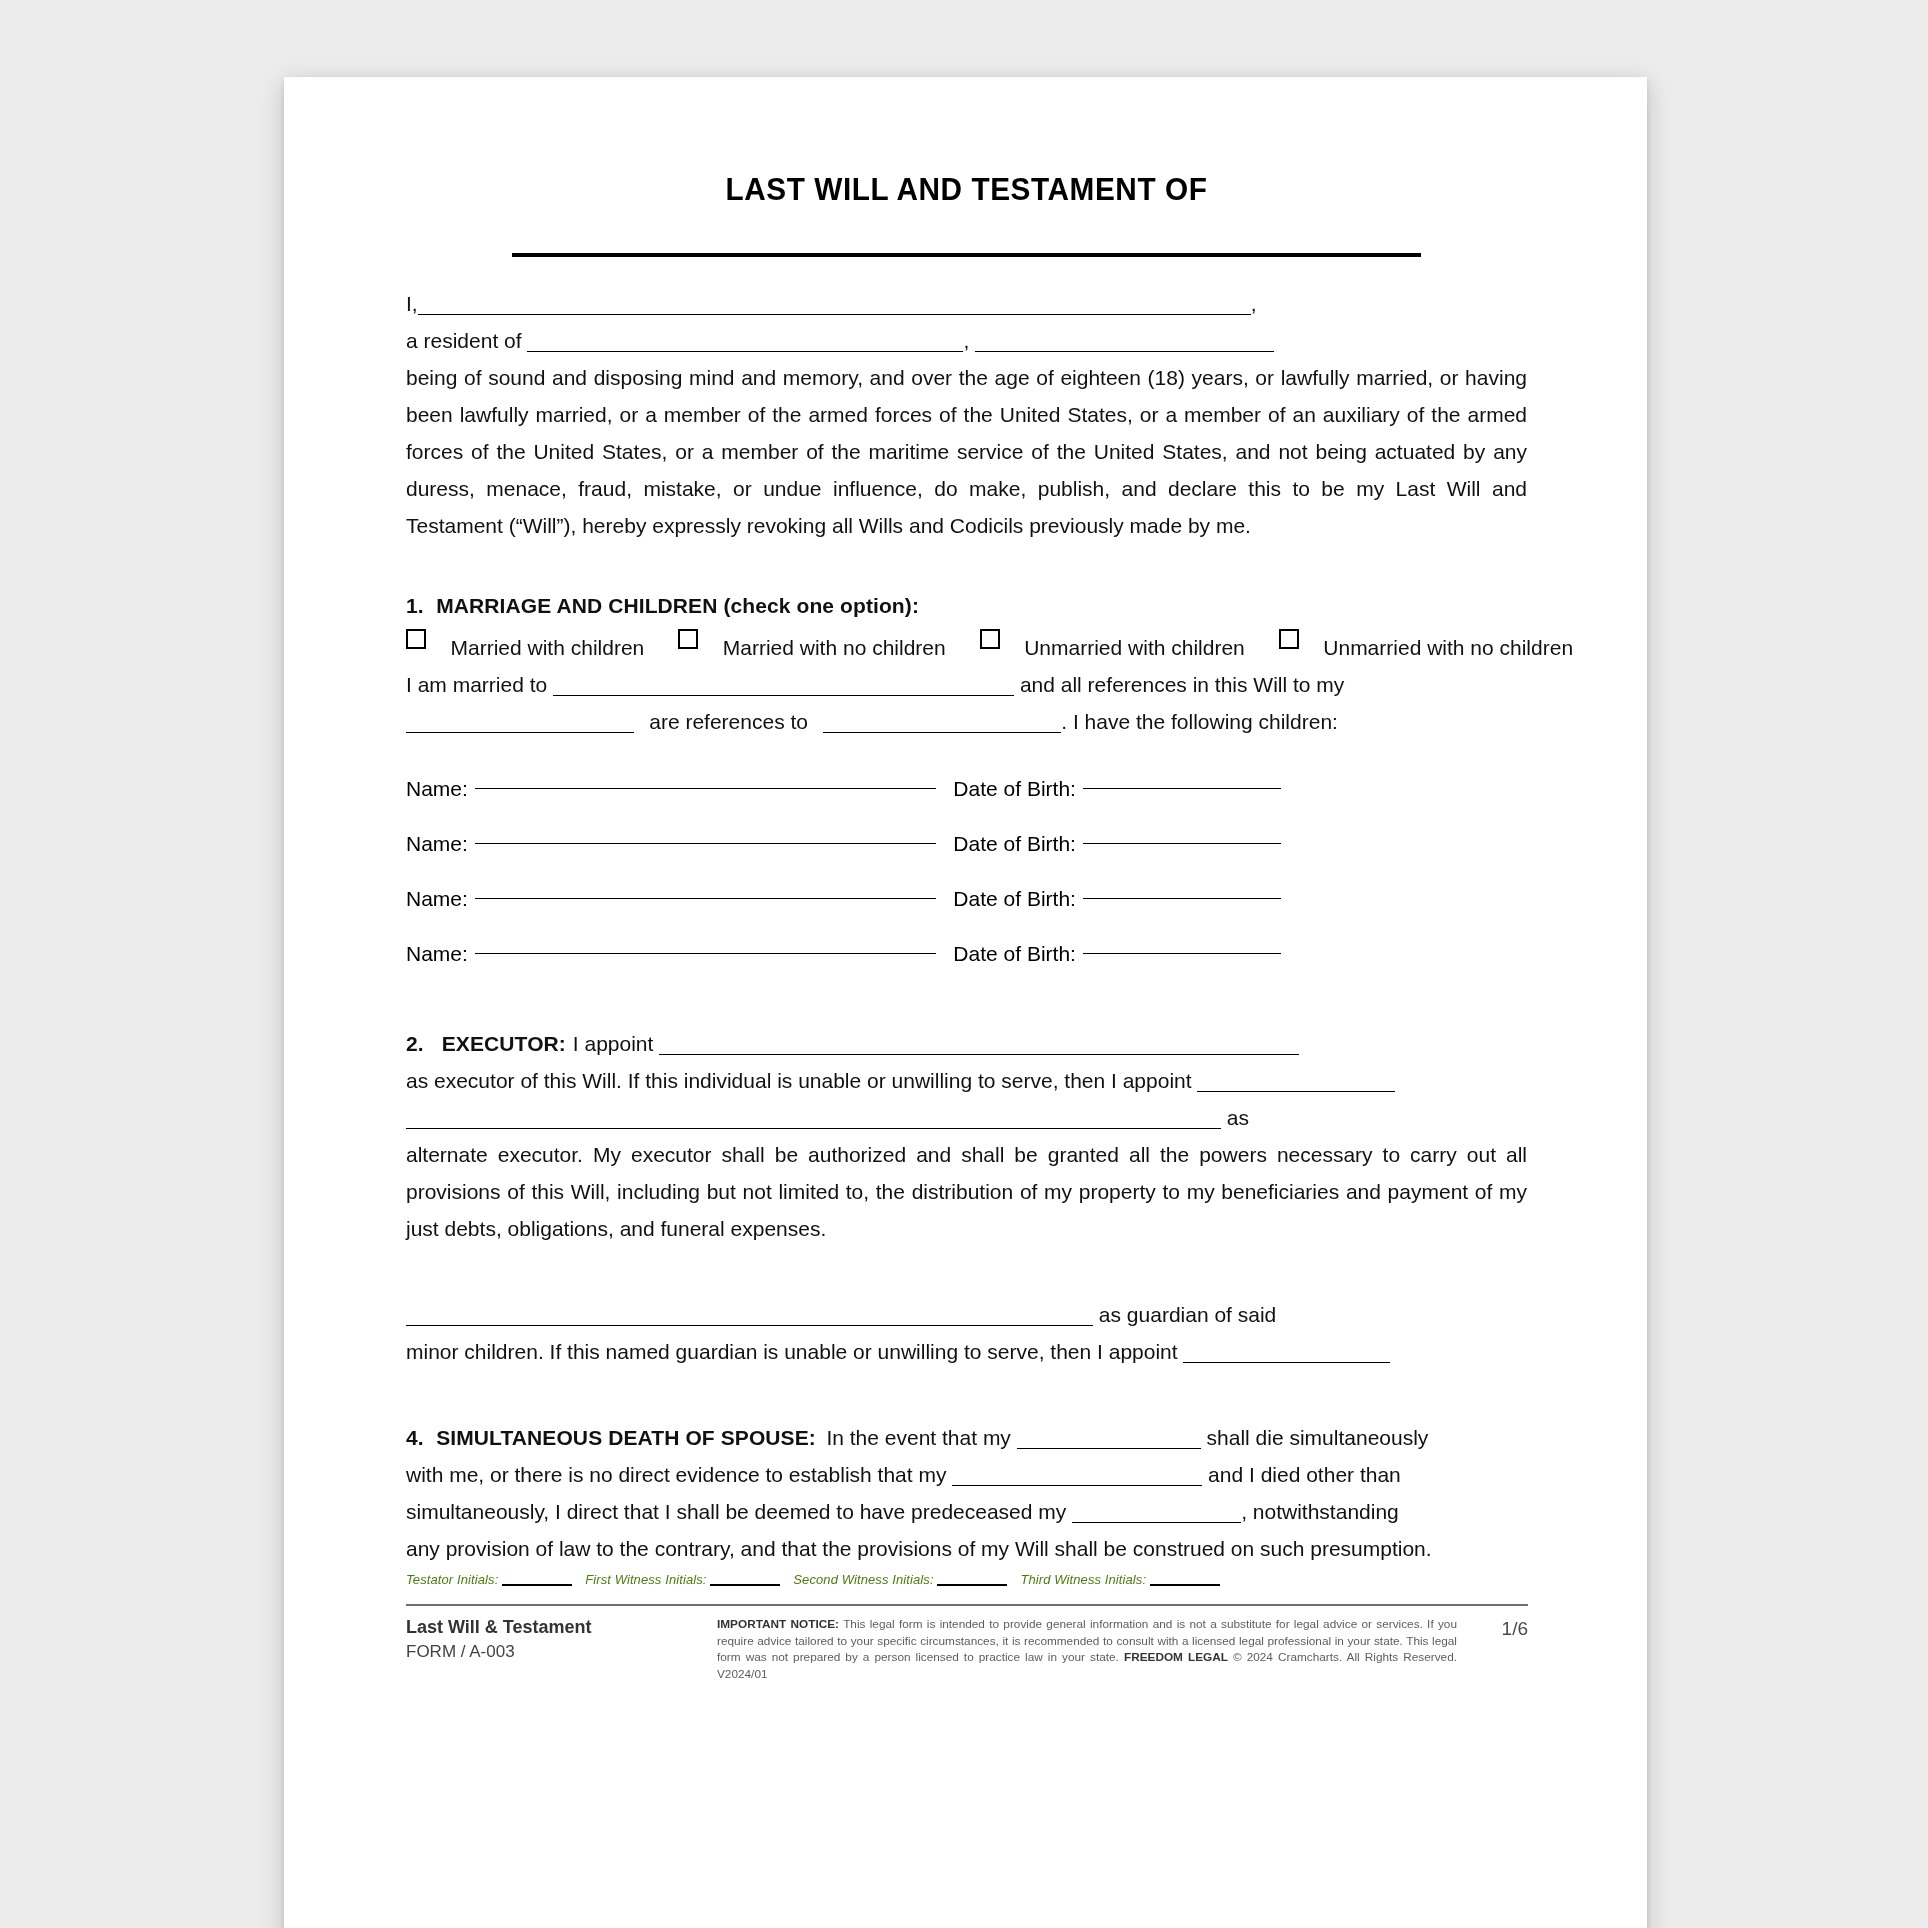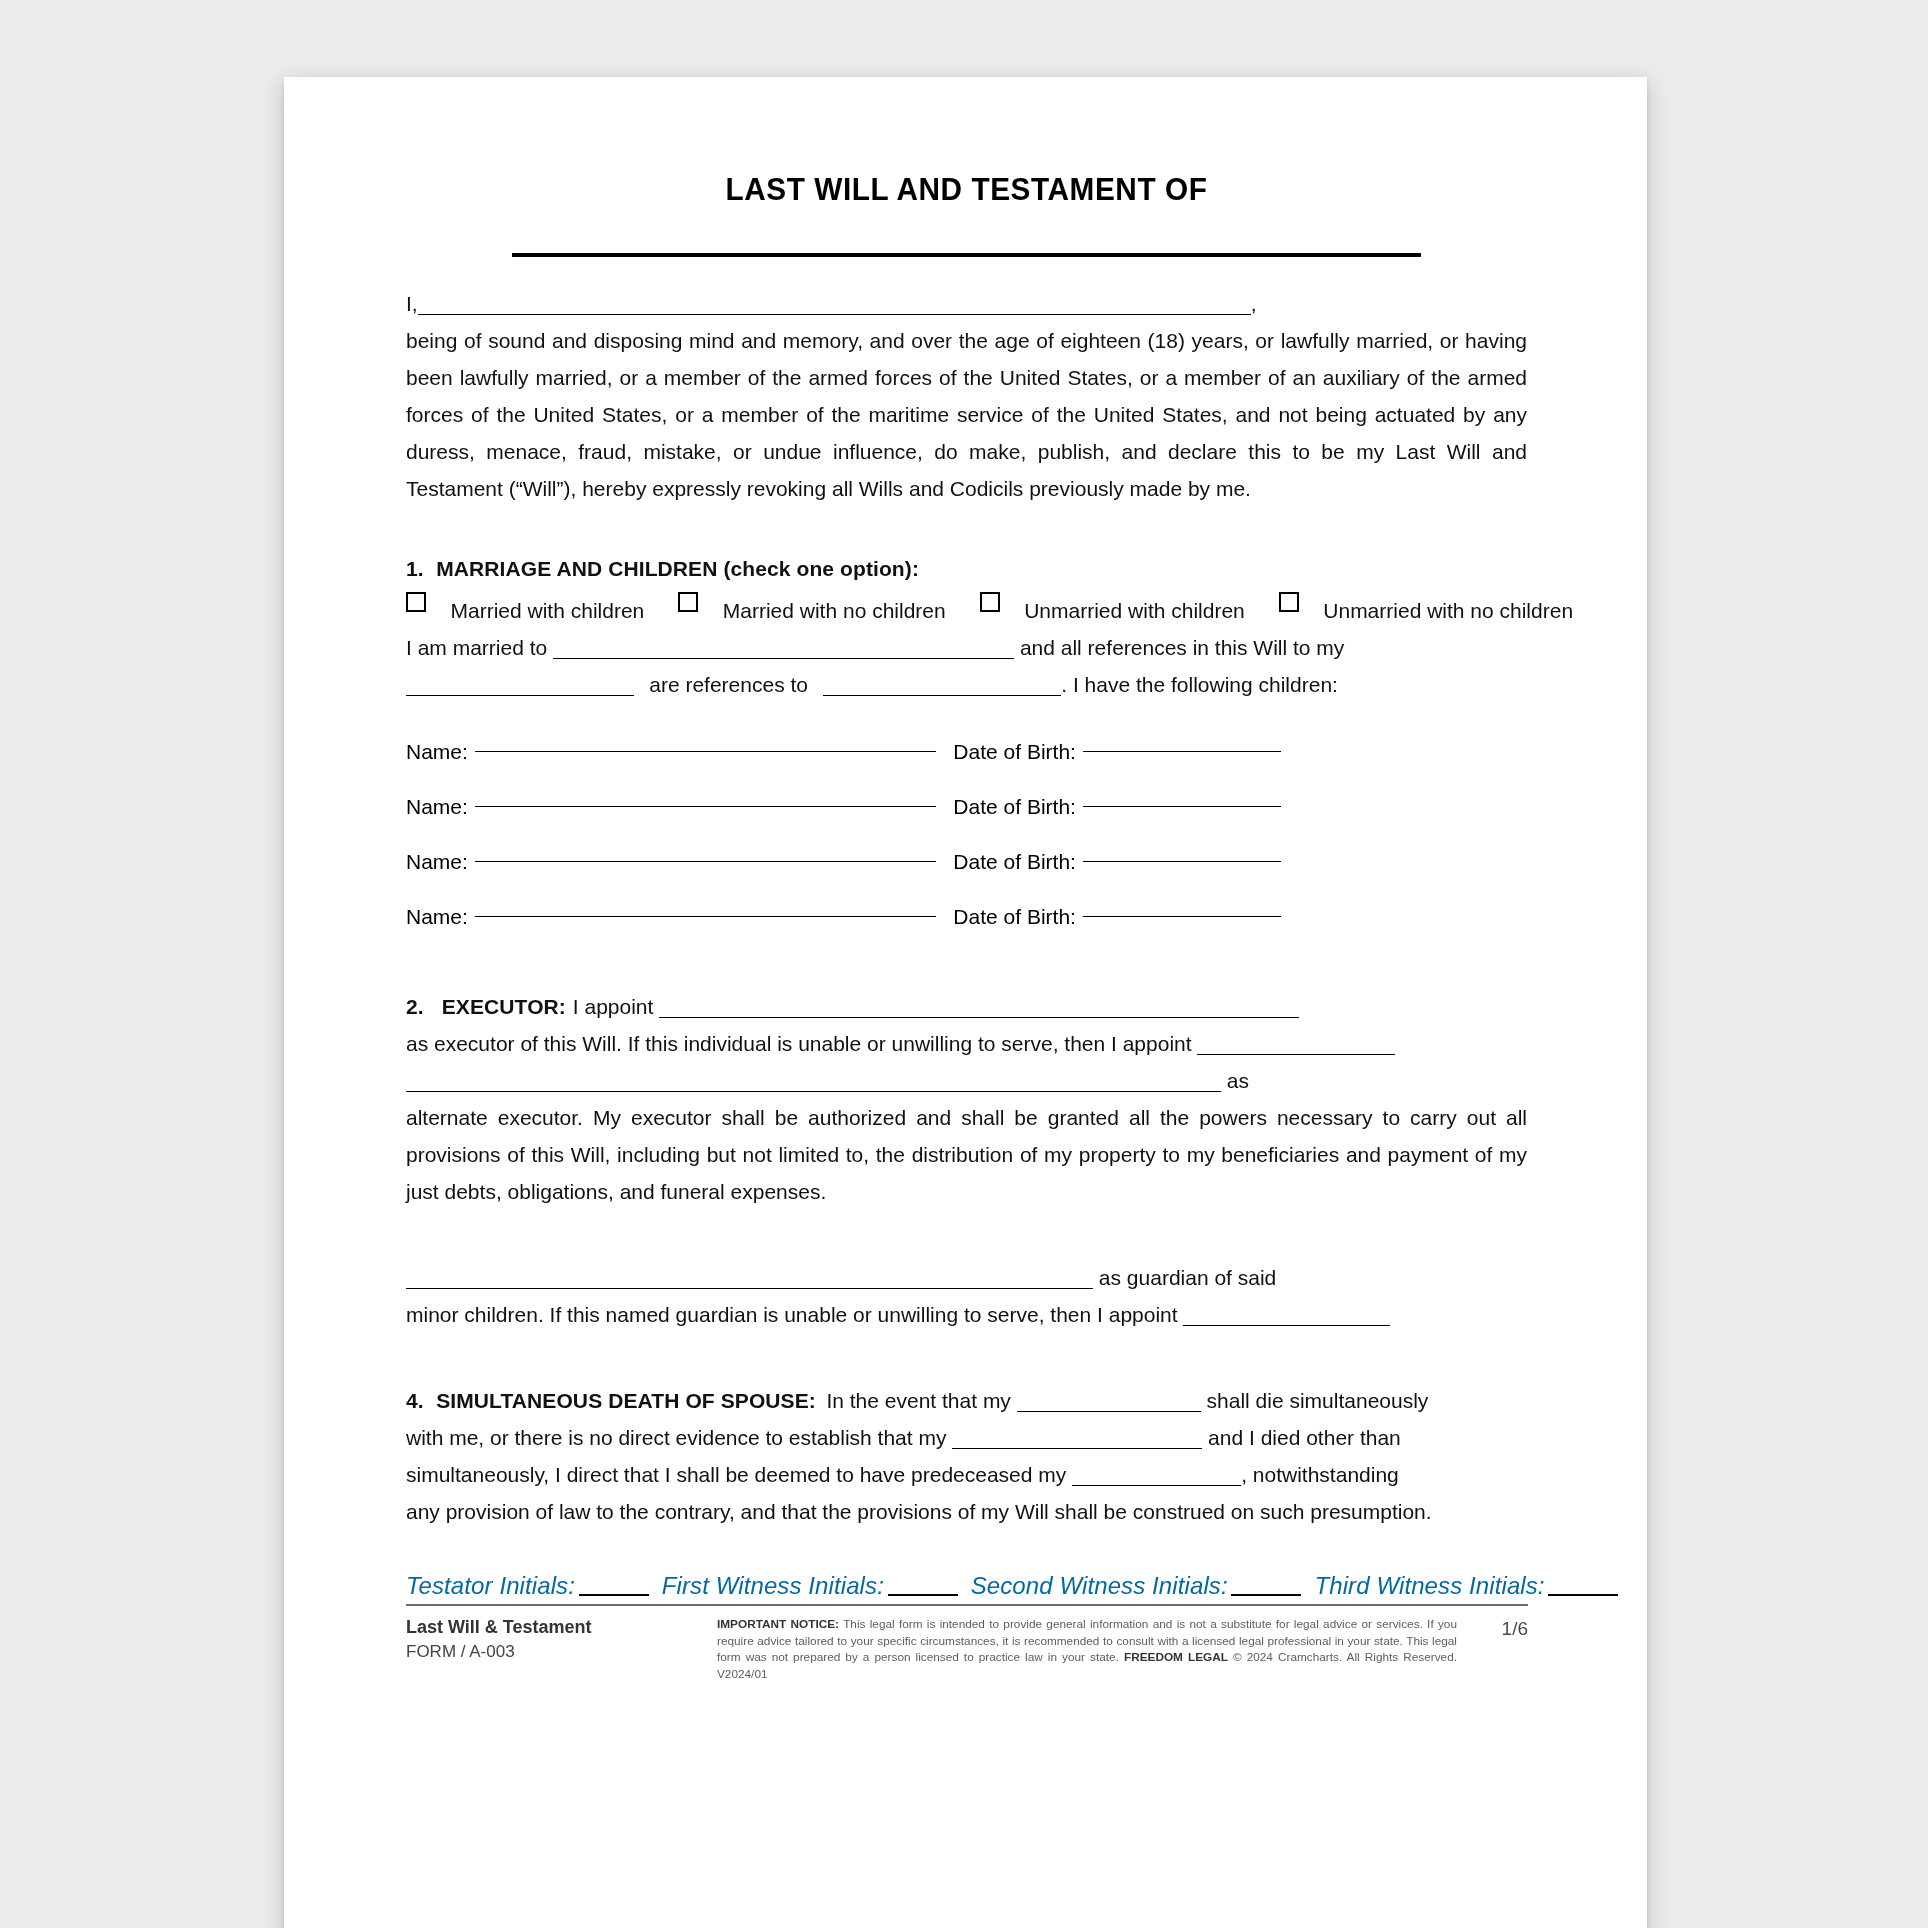--- a/index.html
+++ b/index.html
@@ -113,22 +113,22 @@
   .kid-dob-label { flex: 0 0 auto; margin-left: 17px; }
   .kid-dob-line { flex: 0 0 auto; width: 198px; border-bottom: 1.9px solid #000; height: 19px; margin-left: 7.5px; }
 
   
   .initials {
     position: absolute;
     left: 122px;
     top: 1495px;
     width: 1121px;
     font-style: italic;
-    font-size: 24px;
-    color: #0369a1;
+    font-size: 13px;
+    color: #4d7c0f;
     white-space: nowrap;
     letter-spacing: 0.1px;
   }
   .init-line {
     display: inline-block;
     width: 70px;
     border-bottom: 2.4px solid #000;
     height: 14px;
     margin: 0 13px 0 3.8px;
     vertical-align: -1.9px;
@@ -175,20 +175,25 @@
 <div id="root">
   <div class="page">
     <div class="page-inner">
 
       <div class="doc-title">LAST WILL AND TESTAMENT OF</div>
       <div class="title-rule"></div>
 
       <div class="body-block">
         <span class="ln">
           <span>I,</span><span class="uline" style="width:833px;"></span><span>,</span>
+        </span>
+        <span class="ln">
+          <span>a resident of</span>
+          <span class="uline" style="width:436px;"></span><span>,</span>
+          <span class="uline" style="width:299px;"></span>
         </span>
         <div class="just" style="margin-top:0px;">being of sound and disposing mind and memory, and over the age of eighteen (18) years, or lawfully married, or having been lawfully married, or a member of the armed forces of the United States, or a member of an auxiliary of the armed forces of the United States, or a member of the maritime service of the United States, and not being actuated by any duress, menace, fraud, mistake, or undue influence, do make, publish, and declare this to be my Last Will and Testament (“Will”), hereby expressly revoking all Wills and Codicils previously made by me.</div>
       </div>
 
       <div class="sec-wrap">
         <h2 class="sec">1.</h2>
         <h2 class="sec" style="margin-left:6.6px;">MARRIAGE AND CHILDREN (check one option):</h2>
 
         <div class="cbrow">
           <span class="cbox"></span>

